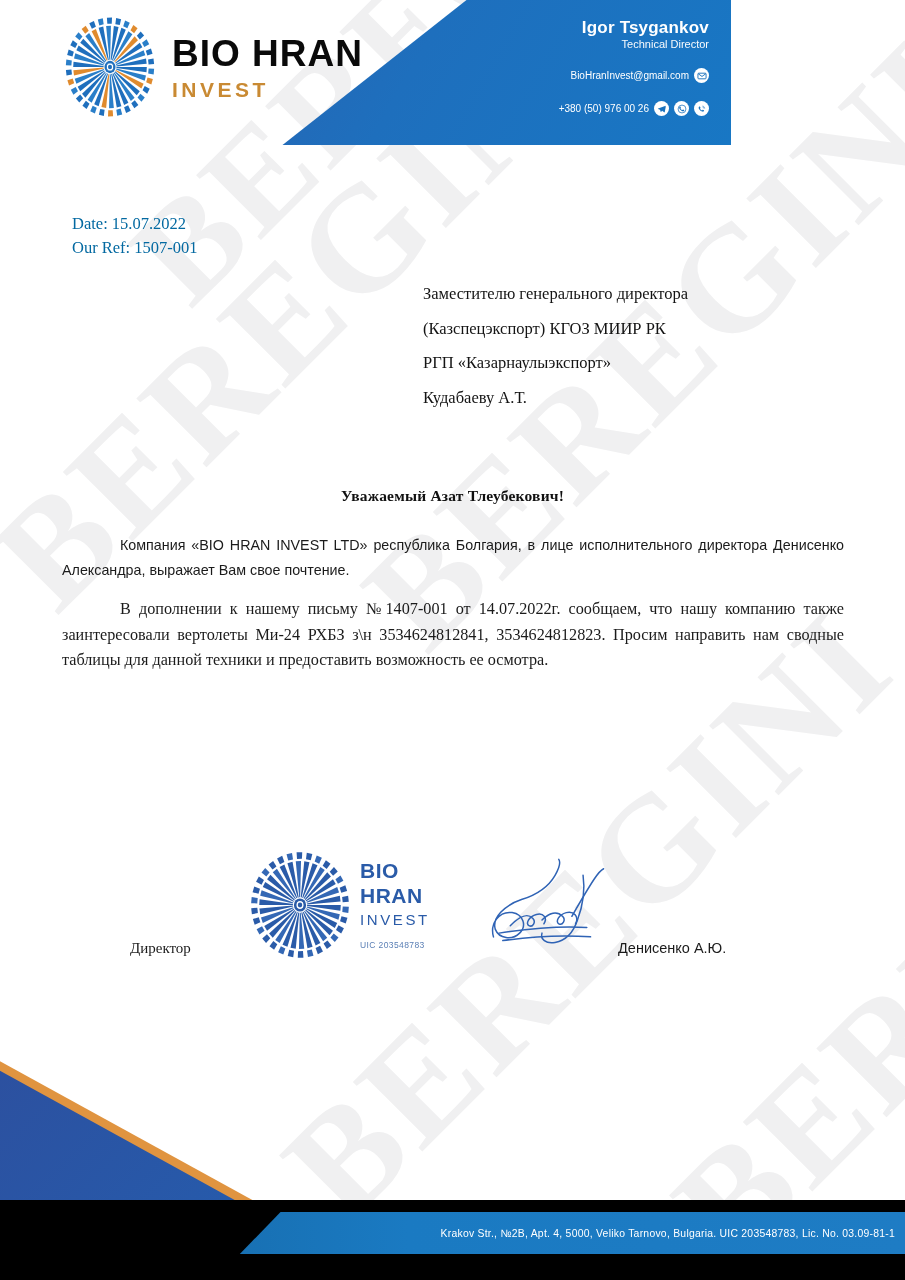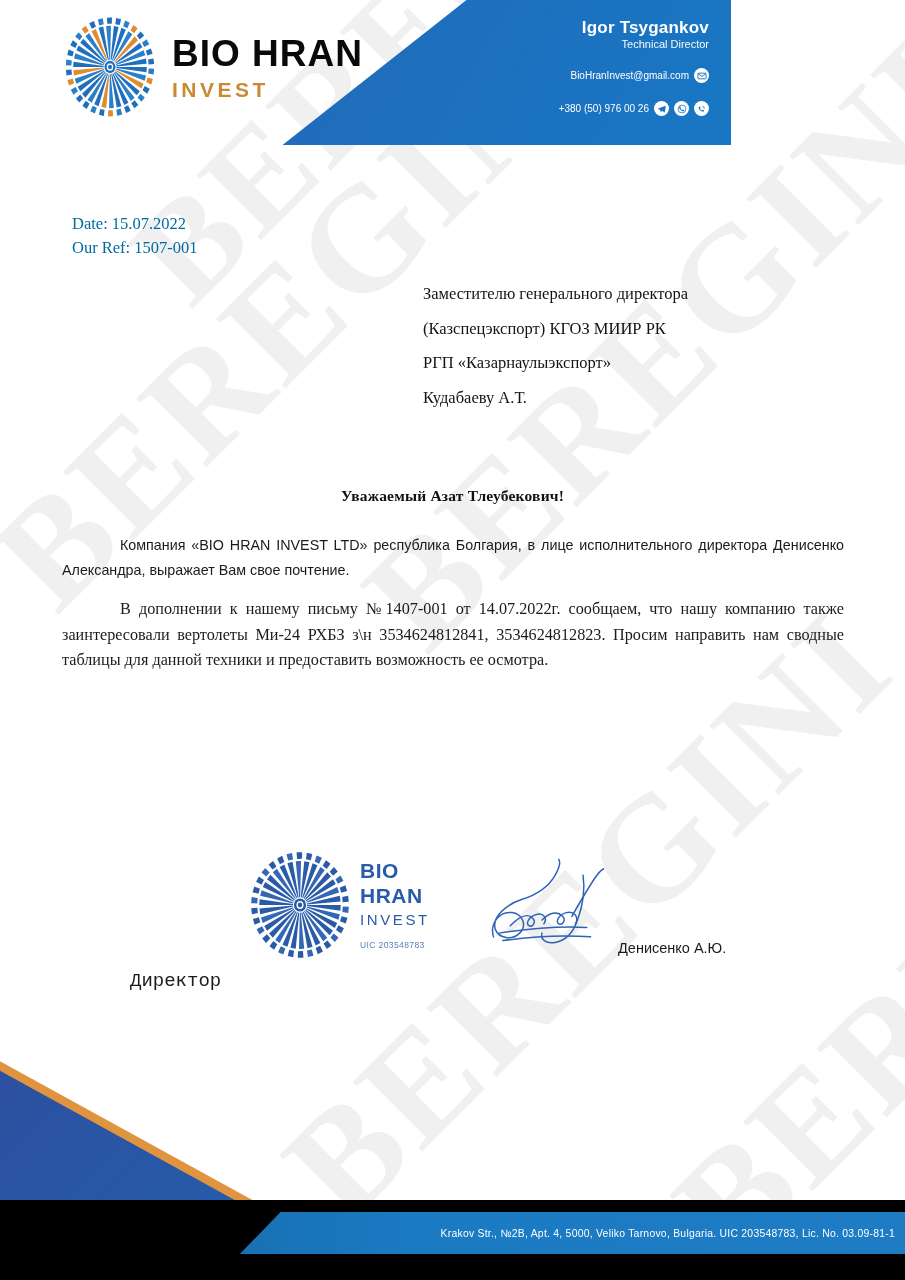--- a/index.html
+++ b/index.html
@@ -84,21 +84,21 @@
   }
   .para{
     position:absolute;left:62px;width:782px;
     text-align:justify;color:#1b1b1b;
   }
   .p1{top:388px;font-family:"Liberation Sans", sans-serif;font-size:14.3px;line-height:1.72;text-indent:58px;}
   .p2{top:452px;font-family:"Liberation Serif", serif;font-size:16.2px;line-height:1.58;text-indent:58px;}
 
   
   .sig-zone{position:absolute;left:0;top:700px;width:905px;height:130px;z-index:6;}
-  .sig-title{position:absolute;left:130px;top:95px;font-family:Liberation Mono, monospace;font-size:19px;color:#1b1b1b;margin-top:30px;}
+  .sig-title{position:absolute;left:130px;top:95px;font-family:Liberation Serif, serif;font-size:15px;color:#1b1b1b;}
   .sig-name{position:absolute;left:618px;top:95px;font-family:"Liberation Sans", sans-serif;font-size:14.5px;color:#1b1b1b;}
   .stamp{position:absolute;left:248px;top:4px;display:flex;align-items:center;gap:8px;}
   .stamp-mark{width:104px;height:112px;position:relative;}
   .stamp-txt{display:flex;flex-direction:column;line-height:1;}
   .s-l1,.s-l2{font-family:"Liberation Sans", sans-serif;font-weight:700;font-size:21px;color:#2a5ba8;letter-spacing:.5px;}
   .s-l2{margin-top:4px;}
   .s-l3{font-family:"Liberation Sans", sans-serif;font-weight:400;font-size:15px;color:#2a5ba8;letter-spacing:2.6px;margin-top:6px;}
   .s-uic{font-family:"Liberation Sans", sans-serif;font-size:8.5px;color:#5a7fb5;letter-spacing:.4px;margin-top:14px;}
   .signature{position:absolute;left:486px;top:6px;width:140px;height:112px;}
 

